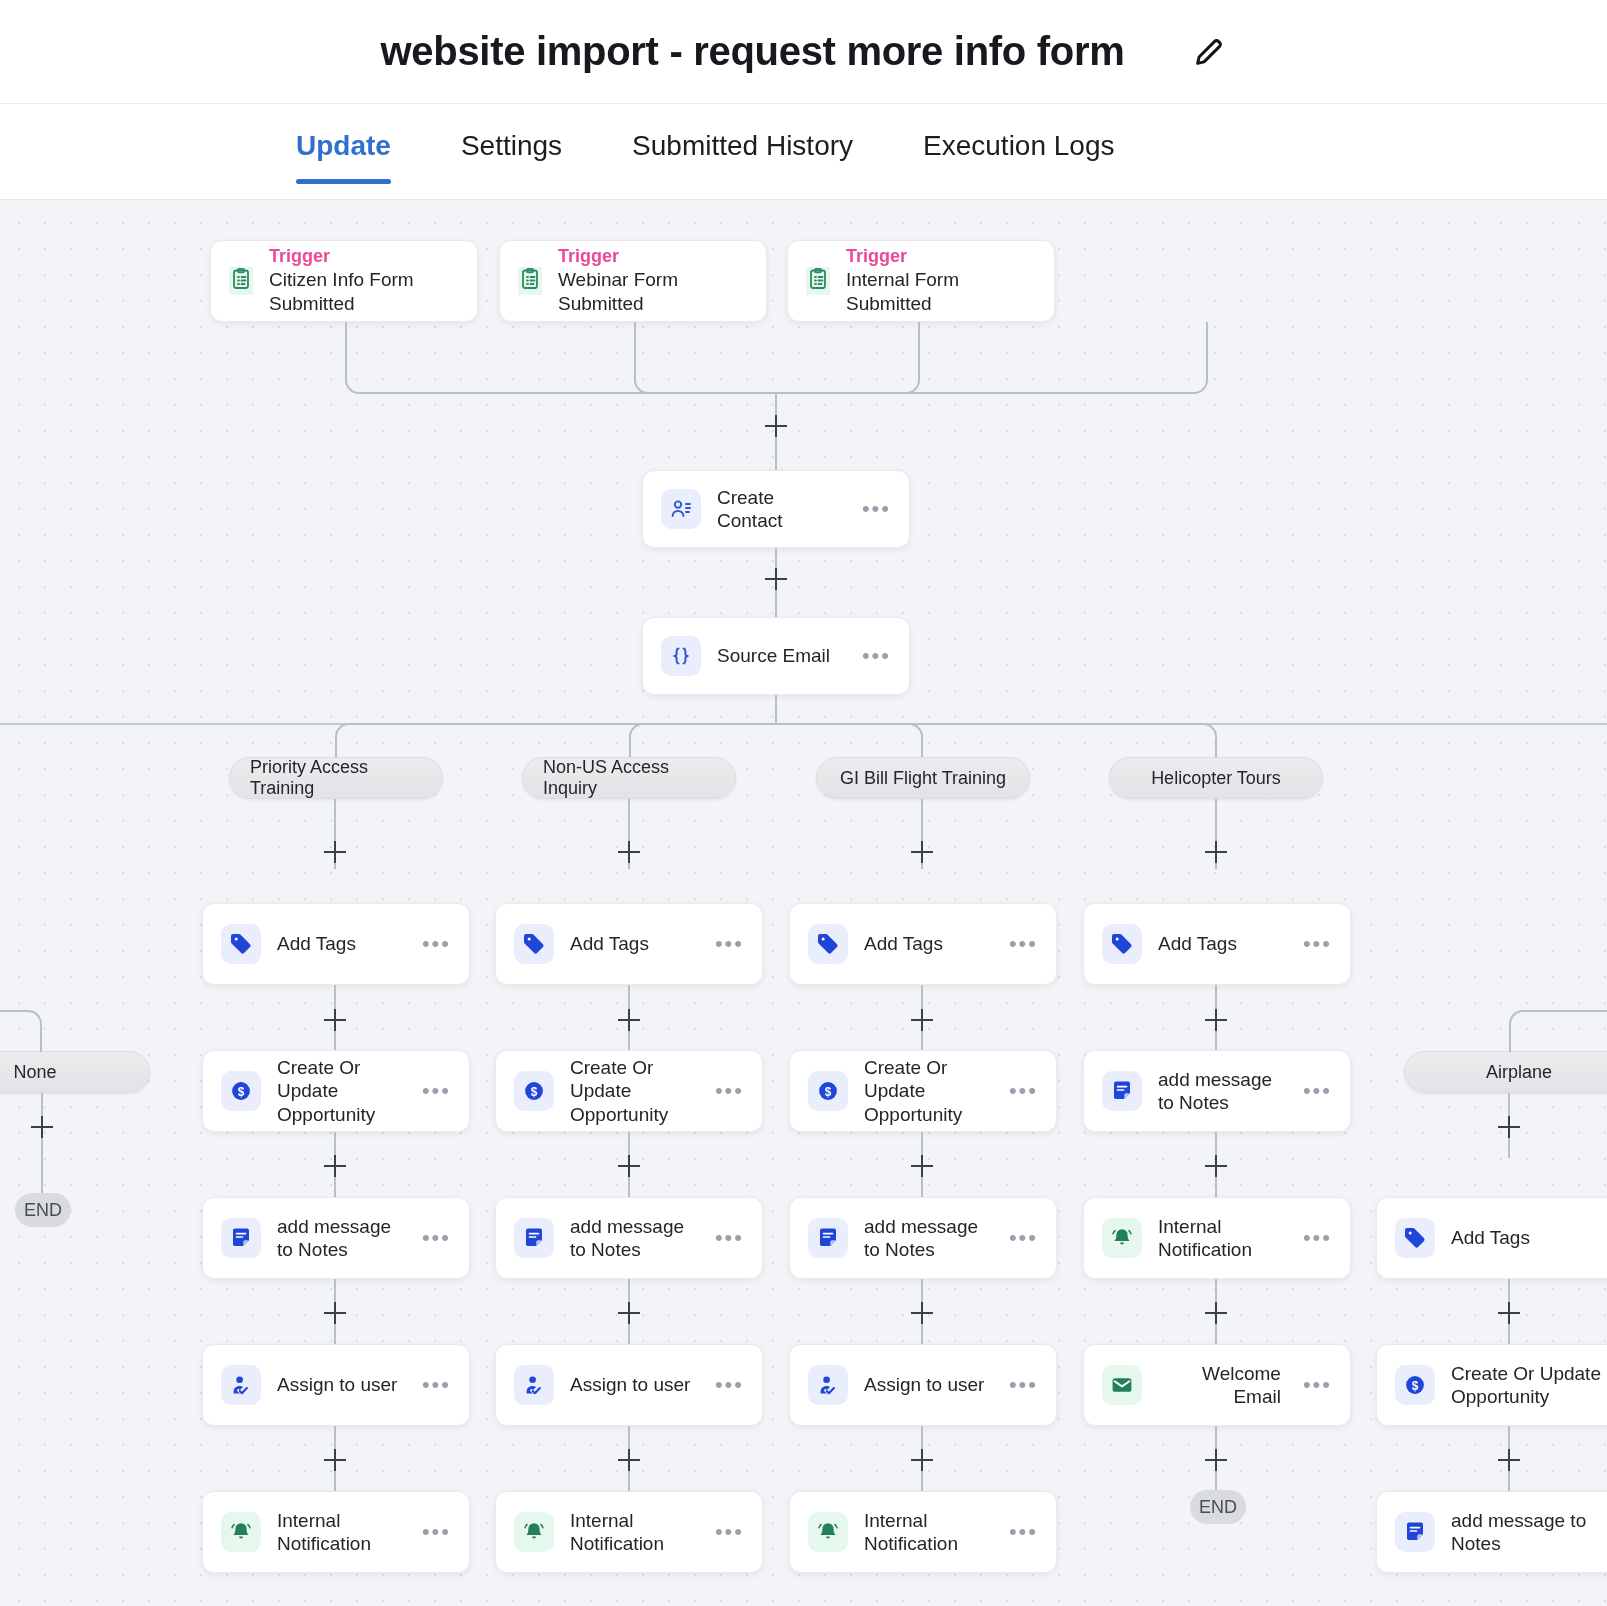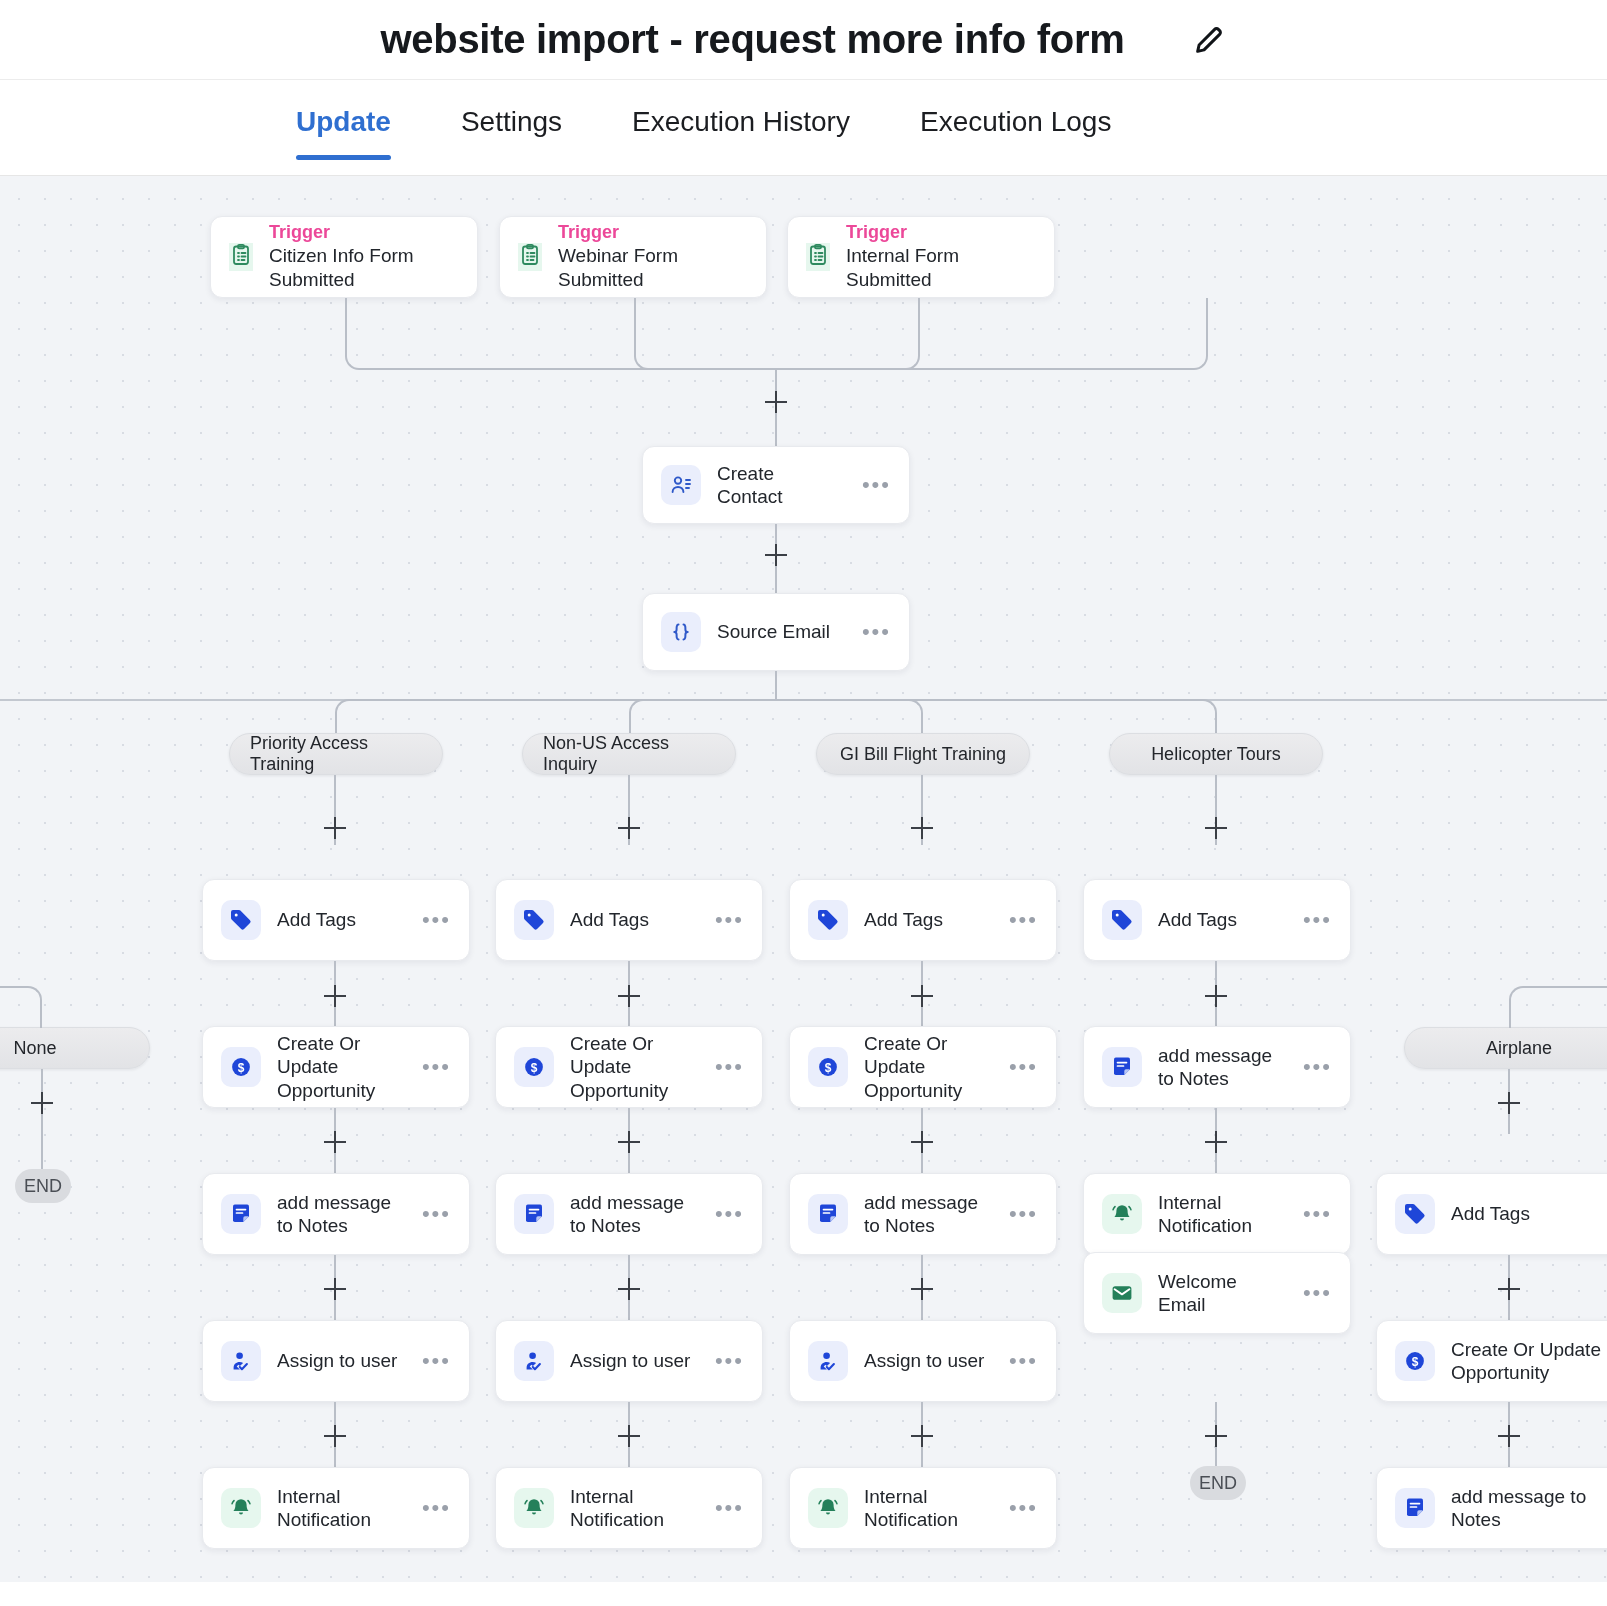--- a/index.html
+++ b/index.html
@@ -5,21 +5,21 @@
   * { box-sizing: border-box; margin: 0; padding: 0; }
   html, body {
     width: 1607px; height: 1606px;
     font-family: "Liberation Sans", sans-serif;
     background: #ffffff;
     overflow: hidden;
   }
 
   
   .header {
-    height: 80px;
+    height: 104px;
     background: #ffffff;
     display: flex;
     align-items: center;
     justify-content: center;
     gap: 68px;
     border-bottom: 1px solid #ececec;
   }
   .page-title {
     font-size: 40px;
     font-weight: 700;
@@ -181,21 +181,21 @@
   <span>
     <svg class="edit-pencil" viewBox="0 0 24 24" fill="none" stroke="#111418" stroke-width="2.1" stroke-linecap="round" stroke-linejoin="round">
       <path d="M4 20l1-4.5L16 4.5a1.8 1.8 0 0 1 2.6 0l.9.9a1.8 1.8 0 0 1 0 2.6L8.5 19 4 20z"></path>
     </svg>
   </span>
 </div>
 
 <div class="tabbar">
   <div class="tab active">Update</div>
   <div class="tab">Settings</div>
-  <div class="tab">Execution History</div>
+  <div class="tab">Submitted History</div>
   <div class="tab">Execution Logs</div>
 </div>
 
 <div class="canvas">
 
   <div class="trigger" style="left:210px; top:40px; width:268px;">
     <span class="ico green">
       <svg width="24" height="24" viewBox="0 0 24 24" fill="none" stroke="#2e8a5f" stroke-width="1.8" stroke-linecap="round" stroke-linejoin="round">
         <rect x="5" y="3.5" width="14" height="17.5" rx="2.2"></rect>
         <rect x="9" y="1.8" width="6" height="3.6" rx="1.2"></rect>
@@ -553,21 +553,21 @@
         <path d="M5 4.6C4 5.6 3.4 6.4 3.1 7.6M19 4.6c1 1 1.6 1.8 1.9 3" fill="none" stroke="#24805a" stroke-width="1.6" stroke-linecap="round"></path>
       </svg>
     </span>
     <span class="label">Internal Notification</span>
     <span class="dots">•••</span>
   </div>
 
   <div class="vline" style="left:1215px; top:1079px; height:65px;"></div>
   <div class="plus" style="left:1216px; top:1113px;"></div>
 
-  <div class="node" style="left:1083px; top:1076px; width:268px; height:82px;">
+  <div class="node" style="left:1083px; top:1144px; width:268px; height:82px;text-align:right;">
     <span class="ico green">
       <svg width="24" height="24" viewBox="0 0 24 24">
         <rect x="2.6" y="5.2" width="18.8" height="13.6" rx="2.6" fill="#24805a"></rect>
         <path d="M4.6 8.2 12 13.4l7.4-5.2" fill="none" stroke="#ffffff" stroke-width="1.9" stroke-linecap="round" stroke-linejoin="round"></path>
       </svg>
     </span>
     <span class="label">Welcome Email</span>
     <span class="dots">•••</span>
   </div>
 

